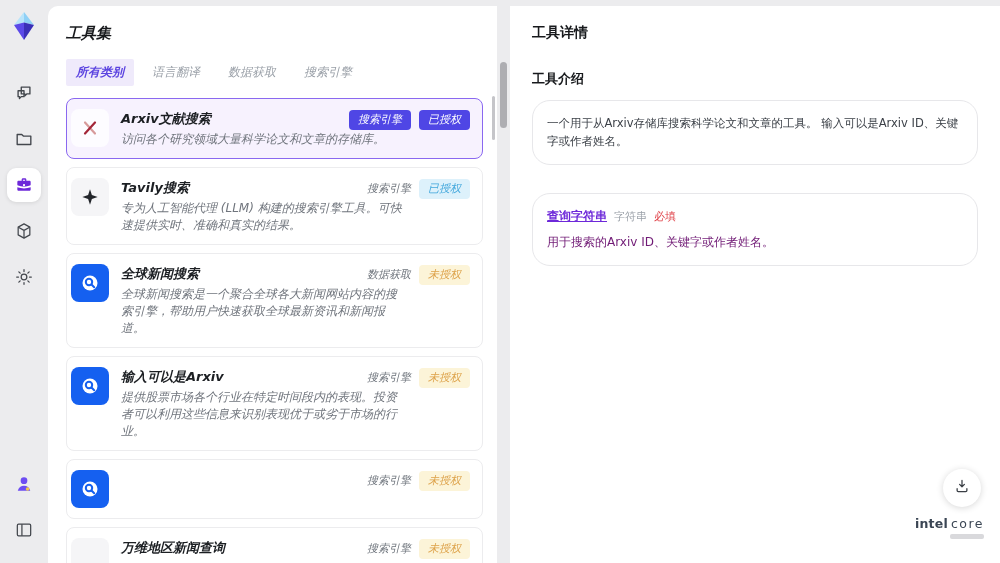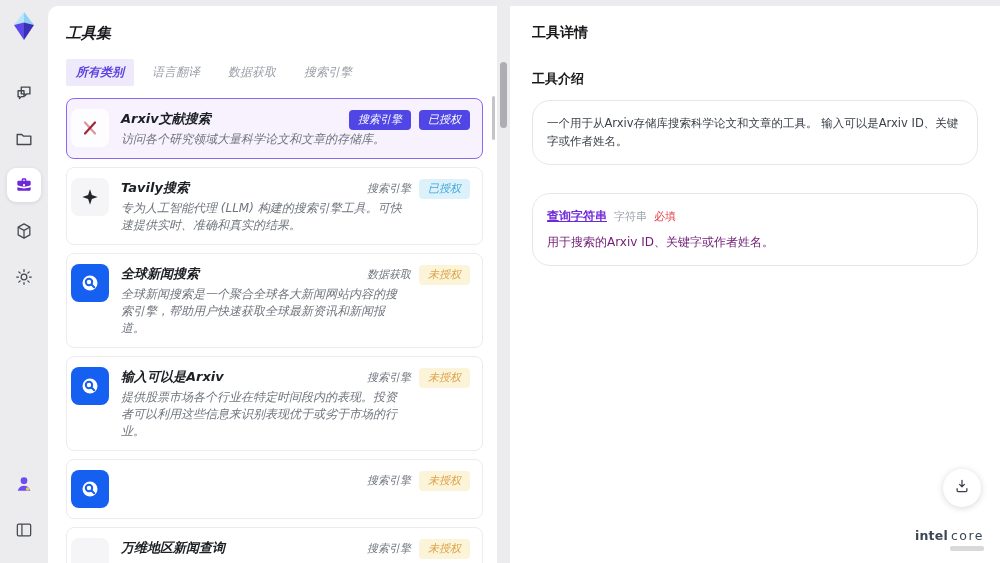--- a/index.html
+++ b/index.html
@@ -90,21 +90,21 @@
   .param-type { font-size: 11px; color: #9aa0a8; }
   .param-req  { font-size: 11px; color: #e0434a; }
   .param-desc { font-size: 12px; color: #701a75; }
 
   
   .fab {
     position: fixed; right: 19px; bottom: 56px; width: 38px; height: 38px;
     border-radius: 50%; background: #fff; box-shadow: 0 1px 7px rgba(0,0,0,.16);
     display: flex; align-items: center; justify-content: center; color: #3a3f45; cursor: pointer;
   }
-  .intel { position: fixed; right: 16px; bottom: 12px; text-align: right; color: #3b4654; }
+  .intel { position: fixed; right: 16px; bottom: 24px; text-align: right; color: #3b4654; }
   .intel-text { font-size: 12.5px; }
   .intel-text .b { font-weight: bold; letter-spacing: .2px; }
   .intel-text .c { letter-spacing: 1.5px; margin-left: 3px; }
   .intel-bar { width: 34px; height: 5px; background: #d9d9dc; border-radius: 2px; margin: 3px 0 0 auto; }
 </style>
 </head>
 <body>
 
 <div class="app">
 

